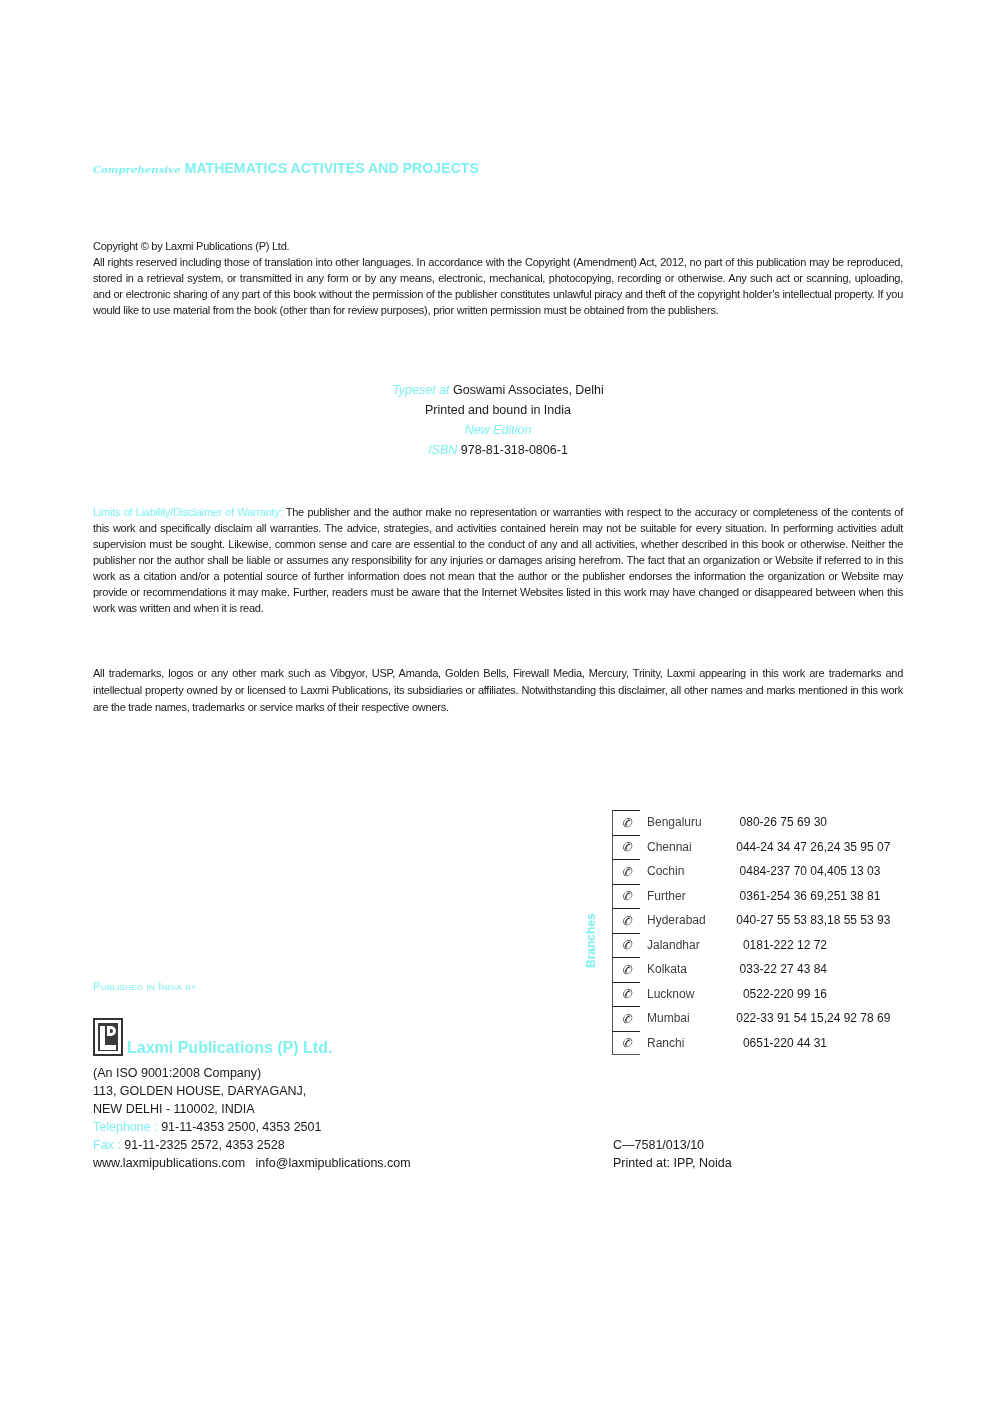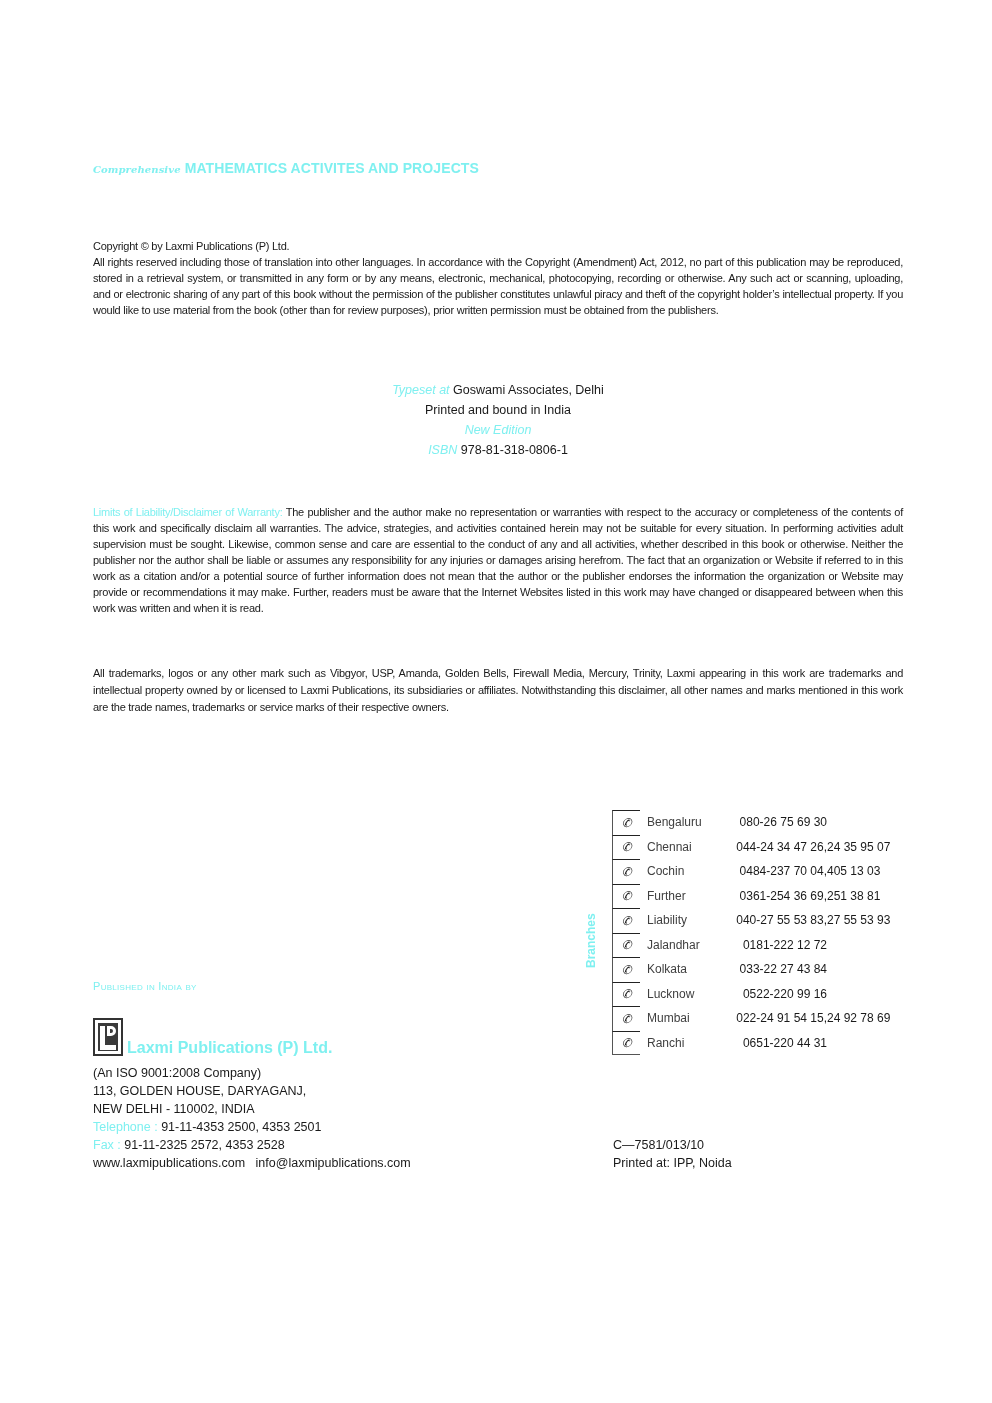--- a/index.html
+++ b/index.html
@@ -120,23 +120,23 @@
     <span class="phone2">405 13 03</span>
   </div>
   <div class="branch-row">
     <span class="icon-cell">✆</span>
     <span class="city">Further</span>
     <span class="phone1">0361-254 36 69,</span>
     <span class="phone2">251 38 81</span>
   </div>
   <div class="branch-row">
     <span class="icon-cell">✆</span>
-    <span class="city">Liability</span>
+    <span class="city">Hyderabad</span>
     <span class="phone1">040-27 55 53 83,</span>
-    <span class="phone2">27 55 53 93</span>
+    <span class="phone2">18 55 53 93</span>
   </div>
   <div class="branch-row">
     <span class="icon-cell">✆</span>
     <span class="city">Jalandhar</span>
     <span class="phone1">0181-222 12 72</span>
     <span class="phone2"></span>
   </div>
   <div class="branch-row">
     <span class="icon-cell">✆</span>
     <span class="city">Kolkata</span>
@@ -145,21 +145,21 @@
   </div>
   <div class="branch-row">
     <span class="icon-cell">✆</span>
     <span class="city">Lucknow</span>
     <span class="phone1">0522-220 99 16</span>
     <span class="phone2"></span>
   </div>
   <div class="branch-row">
     <span class="icon-cell">✆</span>
     <span class="city">Mumbai</span>
-    <span class="phone1">022-24 91 54 15,</span>
+    <span class="phone1">022-33 91 54 15,</span>
     <span class="phone2">24 92 78 69</span>
   </div>
   <div class="branch-row">
     <span class="icon-cell">✆</span>
     <span class="city">Ranchi</span>
     <span class="phone1">0651-220 44 31</span>
     <span class="phone2"></span>
   </div>
 </div>
 

